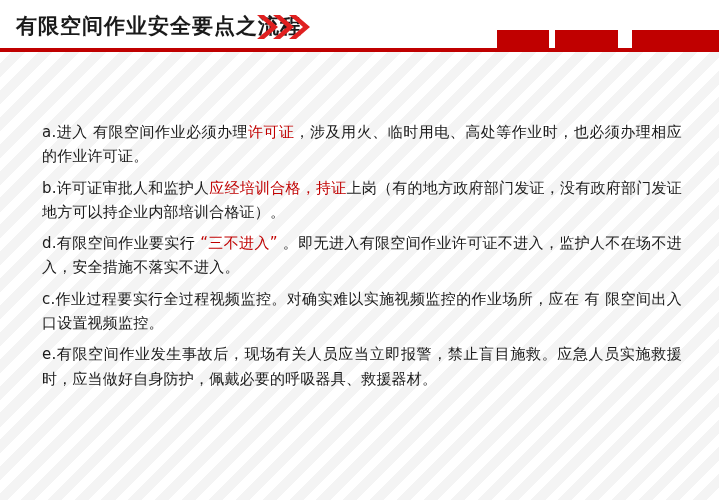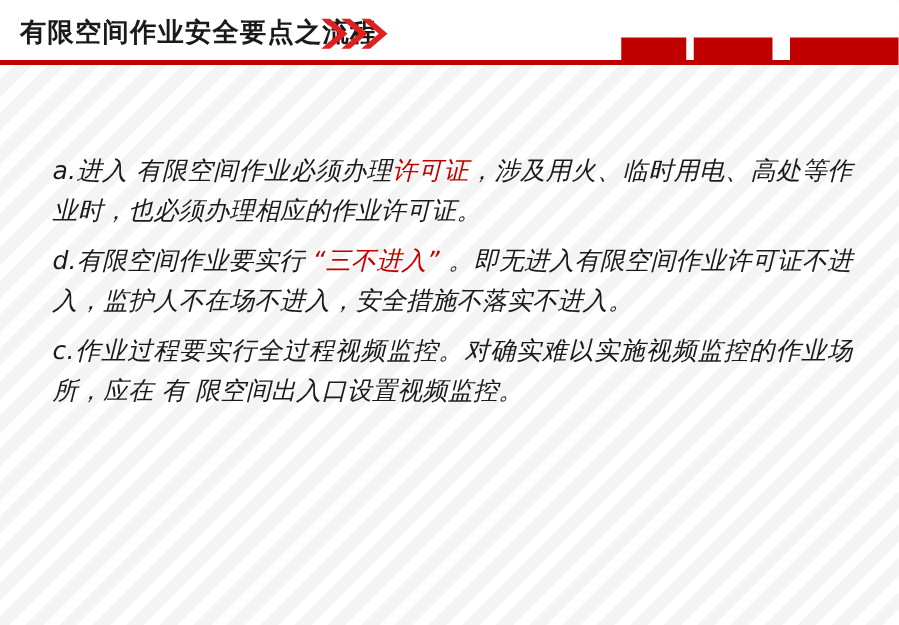--- a/index.html
+++ b/index.html
@@ -73,27 +73,26 @@
   .hb3 { left: 632px; width: 87px; }
 
   
   .content {
     position: absolute;
     left: 42px;
     top: 120px;
     width: 640px;
   }
   .para {
-    font-size: 20px;
+    font-size: 15px;
     line-height: 1.62;
     color: #1a1a1a;
     margin: 0 0 7px 0;
     text-align: justify;
     letter-spacing: 0.2px;
-    font-style: italic;
   }
   .para:last-child { margin-bottom: 0; }
   .hl {
     color: #c00000;
   }
 </style>
 </head>
 <body>
 
 <div class="slide">
@@ -113,20 +112,26 @@
     <div class="header-block hb2"></div>
     <div class="header-block hb3"></div>
     <div class="header-rule"></div>
   </div>
 
   <div class="content">
     <p class="para">
       <span>a.进入 有限空间作业必须办理</span><span class="hl">许可证</span><span>，涉及用火、临时用电、高处等作业时，也必须办理相应的作业许可证。</span>
     </p>
     <p class="para">
+      <span>b.许可证审批人和监护人</span><span class="hl">应经培训合格，持证</span><span>上岗（有的地方政府部门发证，没有政府部门发证地方可以持企业内部培训合格证）。</span>
+    </p>
+    <p class="para">
       <span>d.有限空间作业要实行 </span><span class="hl">“三不进入”</span><span> 。即无进入有限空间作业许可证不进入，监护人不在场不进入，安全措施不落实不进入。</span>
     </p>
     <p class="para">
       <span>c.作业过程要实行全过程视频监控。对确实难以实施视频监控的作业场所，应在 有 限空间出入口设置视频监控。</span>
+    </p>
+    <p class="para">
+      <span>e.有限空间作业发生事故后，现场有关人员应当立即报警，禁止盲目施救。应急人员实施救援时，应当做好自身防护，佩戴必要的呼吸器具、救援器材。</span>
     </p>
   </div>
 
 </div>
 
 </body></html>

